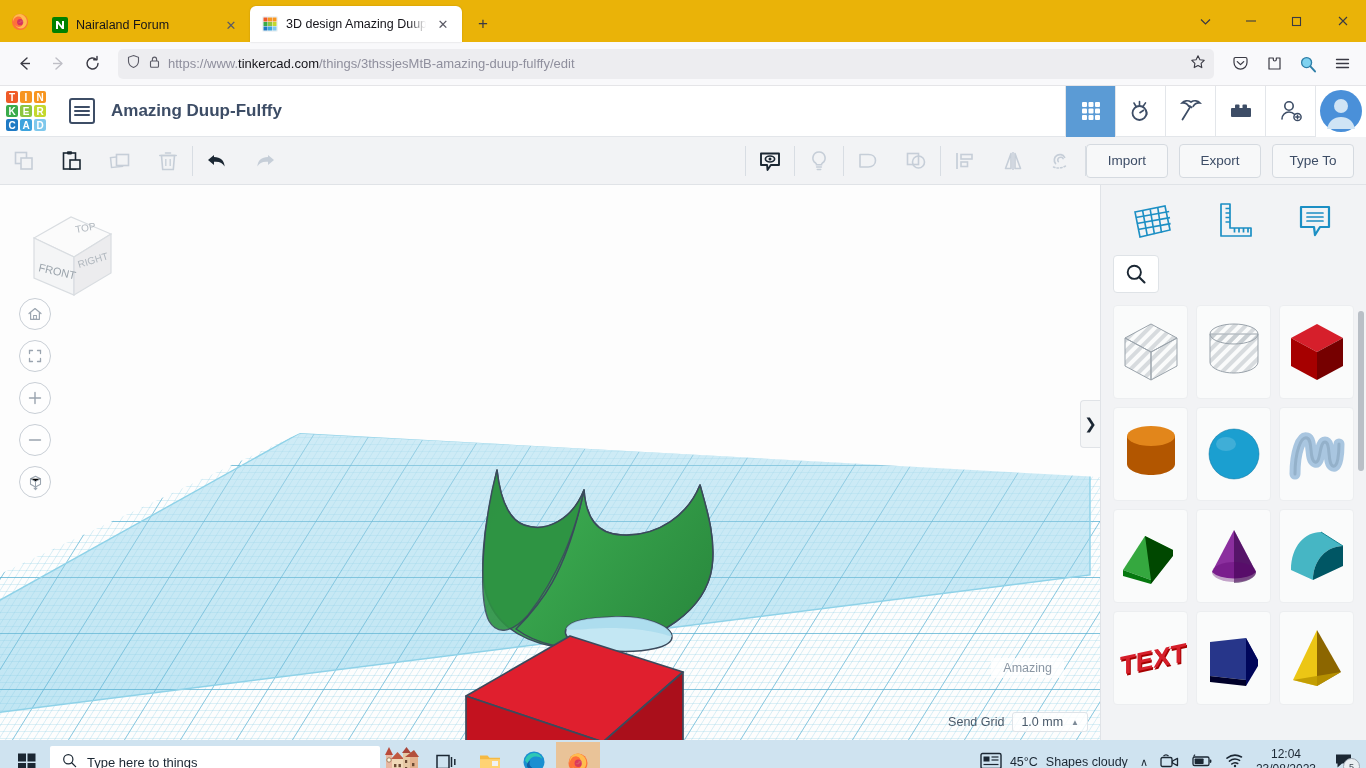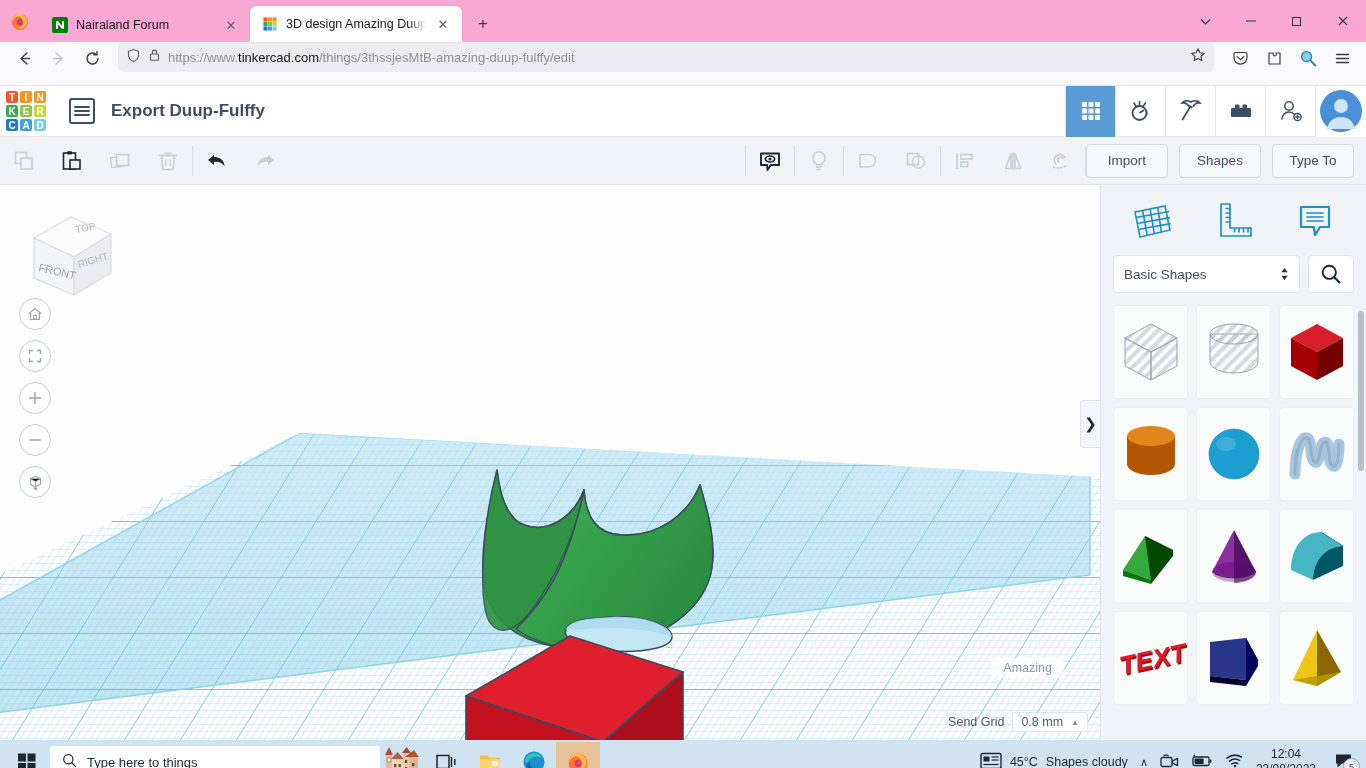--- a/index.html
+++ b/index.html
@@ -5,21 +5,21 @@
   * { box-sizing: border-box; margin: 0; padding: 0; }
   html, body {
     width: 1366px; height: 768px;
     overflow: hidden;
     font-family: "Liberation Sans", sans-serif;
     background: #ffffff;
   }
 
   
   .ff-tabstrip {
-    height: 42px; background: #f9a8d4;
+    height: 42px; background: #eab308;
     display: flex; align-items: flex-end; position: relative;
   }
   .ff-logo {
     width: 40px; height: 42px; display: flex;
     align-items: center; justify-content: center;
   }
   .ff-tab {
     height: 34px; display: flex; align-items: center;
     gap: 8px; padding: 0 10px 0 12px; border-radius: 6px 6px 0 0;
     font-size: 12.5px; color: #15141a; position: relative;
@@ -52,21 +52,21 @@
     display: flex; align-items: center;
   }
   .ff-winctl > div {
     width: 46px; height: 42px; display: flex;
     align-items: center; justify-content: center;
     color: #3a3a44; font-size: 12px;
   }
 
   .ff-navbar {
     height: 44px; background: #f9f9fb; display: flex;
-    align-items: flex-start; padding: 0 8px; gap: 2px;
+    align-items: center; padding: 0 8px; gap: 2px;
     border-bottom: 1px solid #e5e5e8;
   }
   .nav-btn {
     width: 32px; height: 32px; border-radius: 5px;
     display: flex; align-items: center; justify-content: center;
     color: #3a3a44;
   }
   .nav-btn.disabled { color: #bfbfc6; }
   .urlbar {
     flex: 1 1 auto; height: 30px; margin: 0 8px;
@@ -411,21 +411,21 @@
       <span style="background: rgb(61, 163, 221);">A</span>
       <span style="background: rgb(127, 200, 236);">D</span>
     </div>
 
   <div class="tc-doclist">
     <i></i>
       <i></i>
       <i></i>
   </div>
 
-  <div class="tc-title">Export Duup-Fulffy</div>
+  <div class="tc-title">Amazing Duup-Fulffy</div>
 
   <div class="tc-headright">
     <div class="tc-hbtn active">
       <svg width="22" height="22" viewBox="0 0 22 22">
           <g fill="#fff">
             <rect x="2" y="2" width="5" height="5" rx="1"></rect>
             <rect x="8.5" y="2" width="5" height="5" rx="1"></rect>
             <rect x="15" y="2" width="5" height="5" rx="1"></rect>
             <rect x="2" y="8.5" width="5" height="5" rx="1"></rect>
             <rect x="8.5" y="8.5" width="5" height="5" rx="1"></rect>
@@ -567,21 +567,21 @@
           <path d="M5.5 13.5c-2-2.6-1.4-6.2 1.3-8 2.7-1.8 6.2-1 7.8 1.8" stroke="#c6ced8" stroke-width="1.7" fill="none" stroke-linecap="round"></path>
           <path d="M8.3 11.6c-1-1.3-.6-3 .8-3.9 1.4-.9 3.2-.4 4 .9" stroke="#c6ced8" stroke-width="1.6" fill="none" stroke-linecap="round"></path>
           <path d="M3.5 17c3.5 1.5 8 1.5 13-1.5" stroke="#c6ced8" stroke-width="1.5" stroke-dasharray="1.6 2" fill="none" stroke-linecap="round"></path>
         </svg>
     </div>
     <div class="tb-sep"></div>
   </div>
 
   <div class="tb-right">
     <div class="tb-txtbtn">Import</div>
-    <div class="tb-txtbtn">Shapes</div>
+    <div class="tb-txtbtn">Export</div>
     <div class="tb-txtbtn">Type To</div>
   </div>
 </div>
 
 <div class="tc-body">
 
   <div class="canvas">
     <svg width="1100" height="555" viewBox="0 0 1100 555">
       <defs>
         <pattern id="gridFine" width="7" height="7" patternUnits="userSpaceOnUse">
@@ -688,21 +688,21 @@
             <path d="M8.5 13.2v2.2M7.1 14.2l1.4 1.4 1.4-1.4" stroke="#9aa4af" stroke-width="1.1" fill="none" stroke-linecap="round" stroke-linejoin="round"></path>
           </svg>
       </div>
     </div>
 
     <div class="settingsbtn">Amazing</div>
 
     <div class="snapbar">
       <span>Send Grid</span>
       <span class="snap-val">
-        <span>0.8 mm</span>
+        <span>1.0 mm</span>
         <span style="font-size:8px;color:#7d8a97">▲</span>
       </span>
     </div>
 
     <div class="panel-handle">❯</div>
   </div>
 
   <div class="rpanel">
     <div class="rp-tabs">
       <div class="rp-tab">
@@ -727,29 +727,20 @@
         <svg width="46" height="44" viewBox="0 0 46 44">
           <path d="M9,9h28v20h-9l-5,8-1-8h-13z" stroke="#1c8fc4" stroke-width="2.2" fill="none" stroke-linejoin="round"></path>
           <g stroke="#1c8fc4" stroke-width="1.7" stroke-linecap="round">
             <path d="M15,15h16M15,19h16M15,23h16"></path>
           </g>
         </svg>
       </div>
     </div>
 
     <div class="rp-search">
-      <div class="rp-select">
-        <span>Basic Shapes</span>
-        <span class="spin">
-          <svg width="9" height="14" viewBox="0 0 9 14">
-              <path d="M4.5 1l3.2 4.2H1.3z" fill="#2a3442"></path>
-              <path d="M4.5 13L1.3 8.8h6.4z" fill="#2a3442"></path>
-            </svg>
-        </span>
-      </div>
       <div class="rp-searchbtn">
         <svg width="22" height="22" viewBox="0 0 22 22">
             <circle cx="9.3" cy="9.3" r="6.6" stroke="#1b2733" stroke-width="1.9" fill="none"></circle>
             <line x1="14.2" y1="14.2" x2="19.5" y2="19.5" stroke="#1b2733" stroke-width="2.1" stroke-linecap="round"></line>
           </svg>
       </div>
     </div>
 
     <div class="rp-grid" id="shape-grid">
       <div class="rp-scrollbar"></div>

